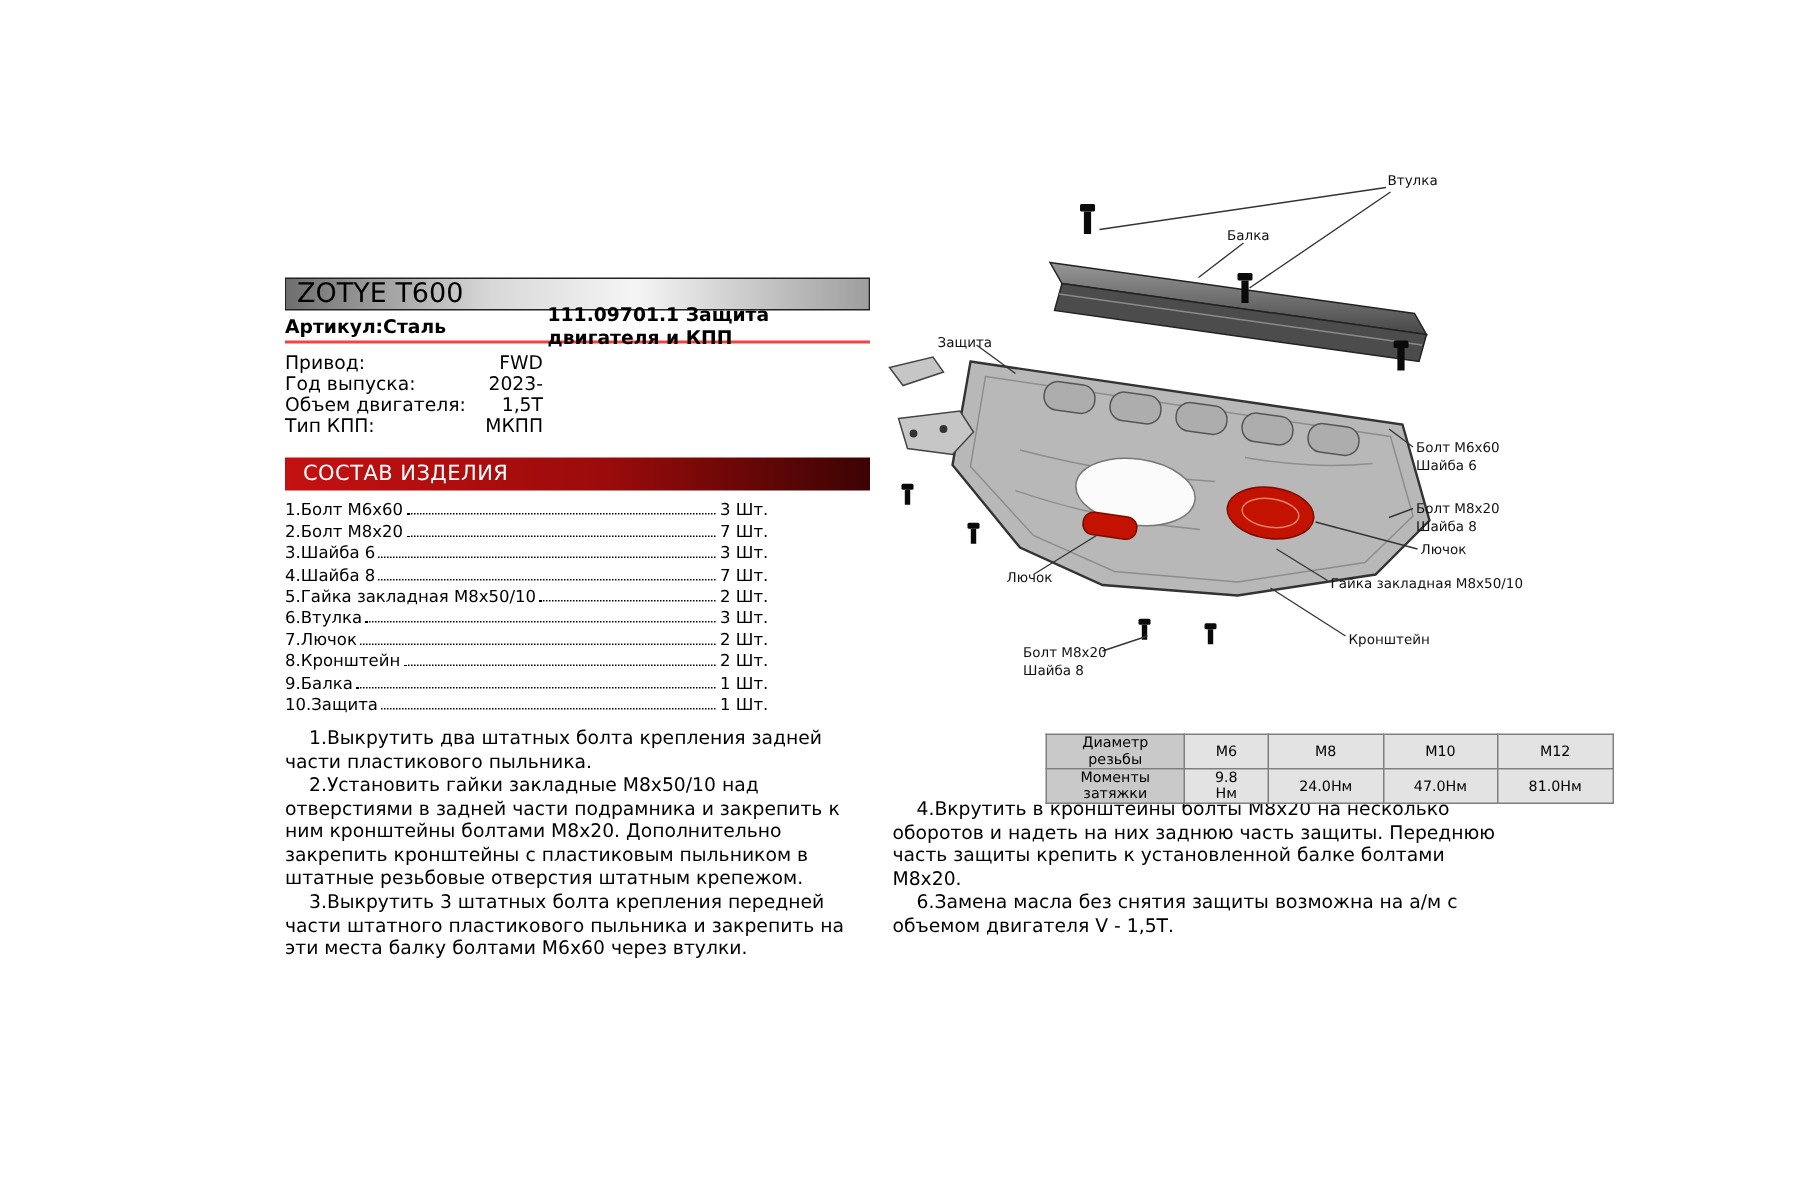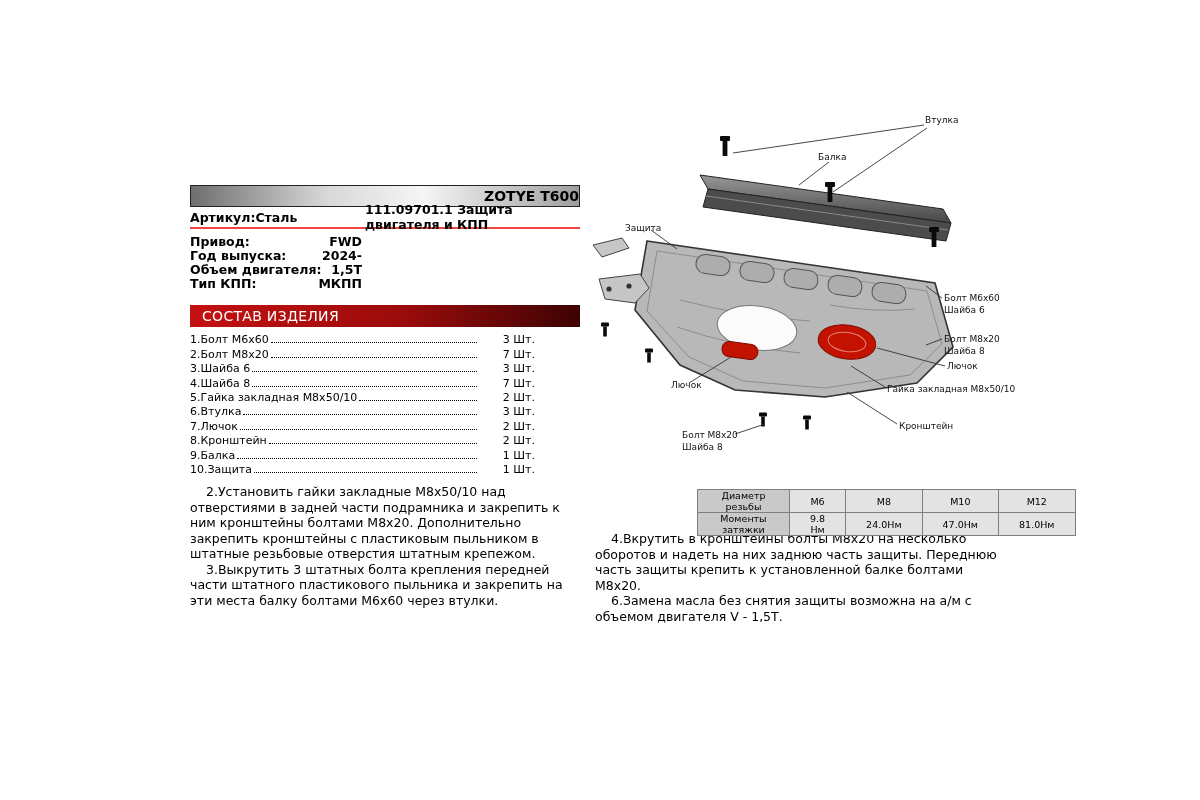--- a/index.html
+++ b/index.html
@@ -11,47 +11,47 @@
   }
   .page { position:relative; width:1200px; height:800px; background:#fff; overflow:hidden; }
 
   
   .left-col { position:absolute; left:190px; top:185px; width:390px; }
 
   .title-bar {
     height:22px; line-height:20px;
     background:linear-gradient(90deg,#6e6e6e 0%,#d8d8d8 35%,#f5f5f5 60%,#9e9e9e 100%);
     border:1px solid #222;
-    font-weight:bold; font-size:14px; padding-left:7px;text-align:right;
+    font-weight:normal; font-size:18px; padding-left:7px;
   }
   .article-row {
     display:flex; align-items:center;
     height:22px; border-bottom:2px solid #ef4444;
     font-weight:bold; font-size:12.5px;
   }
   .article-label { width:127px; }
   .article-value { flex:1;margin-left:48px; }
 
   .specs { margin-top:6px; width:172px; }
-  .spec-row { display:flex; justify-content:space-between; height:14px; line-height:14px; font-size:12.5px; font-weight:bold;text-align:right; }
+  .spec-row { display:flex; justify-content:space-between; height:14px; line-height:14px; font-size:12.5px; font-weight:normal;text-align:right; }
 
   .section-bar {
     height:22px; line-height:22px;
     background:linear-gradient(90deg,#c41111 0%,#9b0b0b 55%,#3c0303 100%);
     color:#fff; font-weight:normal; font-size:14px;
     padding-left:12px; letter-spacing:0.3px;
   }
   .section-bar.parts { margin-top:14px; }
   .section-bar.install { margin-top:2px; }
 
   .parts-list { margin-top:5px; width:345px; }
   .part-row { display:flex; align-items:flex-end; height:14.4px; font-size:11px; }
   .part-name { white-space:nowrap; }
   .leader { flex:1; margin:0 3px 3px 2px; border-bottom:1.6px dotted #000; }
-  .part-qty { width:55px; white-space:nowrap;text-align:right; }
+  .part-qty { width:55px; white-space:nowrap; }
 
   .instr { font-size:12.5px; line-height:15.6px; }
   .instr p { text-indent:16px; }
   .instr-left { margin-top:8px; width:390px; }
   .instr-right { position:absolute; left:595px; top:531px; width:418px; }
 
   
   .diagram { position:absolute; left:585px; top:95px; width:435px; height:385px; }
   .diagram text { font-family:"DejaVu Sans","Liberation Sans",sans-serif; font-size:9px; fill:#111; }
   .leaders line { stroke:#333; stroke-width:0.9; }
@@ -77,21 +77,21 @@
       <span class="article-value">111.09701.1 Защита двигателя и КПП</span>
     </div>
 
     <div class="specs">
       <div class="spec-row">
         <span>Привод:</span>
         <span>FWD</span>
       </div>
       <div class="spec-row">
         <span>Год выпуска:</span>
-        <span>2024-</span>
+        <span>2023-</span>
       </div>
       <div class="spec-row">
         <span>Объем двигателя:</span>
         <span>1,5T</span>
       </div>
       <div class="spec-row">
         <span>Тип КПП:</span>
         <span>МКПП</span>
       </div>
     </div>
@@ -148,20 +148,21 @@
         </div>
       <div class="part-row">
           <span class="part-name">10.Защита</span>
           <span class="leader"></span>
           <span class="part-qty">1 Шт.</span>
         </div>
     </div>
 
 
     <div class="instr instr-left">
+      <p>1.Выкрутить два штатных болта крепления задней части пластикового пыльника.</p>
       <p>2.Установить гайки закладные М8х50/10 над отверстиями в задней части подрамника и закрепить к ним кронштейны болтами М8х20. Дополнительно закрепить кронштейны с пластиковым пыльником в штатные резьбовые отверстия штатным крепежом.</p>
       <p>3.Выкрутить 3 штатных болта крепления передней части штатного пластикового пыльника и закрепить на эти места балку болтами М6х60 через втулки.</p>
     </div>
   </div>
 
   <div class="instr instr-right">
     <p>4.Вкрутить в кронштейны болты М8х20 на несколько оборотов и надеть на них заднюю часть защиты. Переднюю часть защиты крепить к установленной балке болтами М8х20.</p>
     <p>6.Замена масла без снятия защиты возможна на а/м с объемом двигателя V - 1,5Т.</p>
   </div>
 

